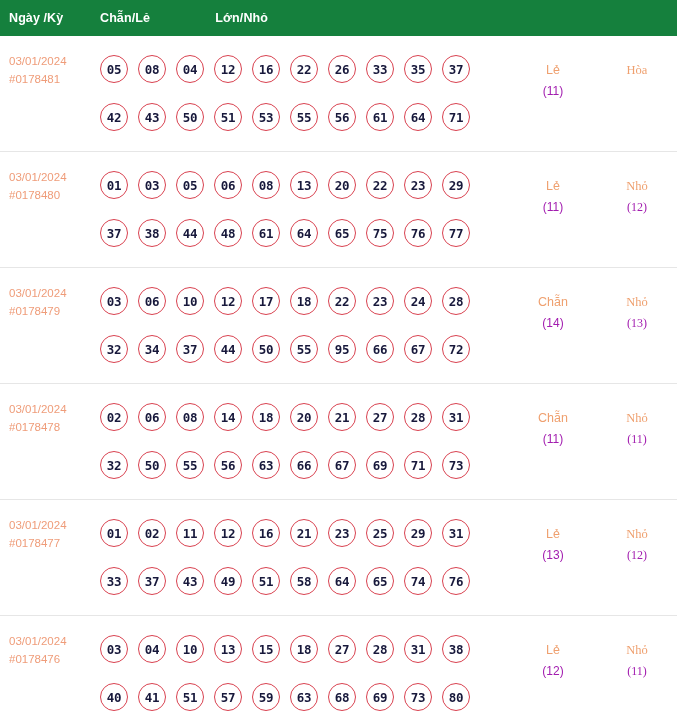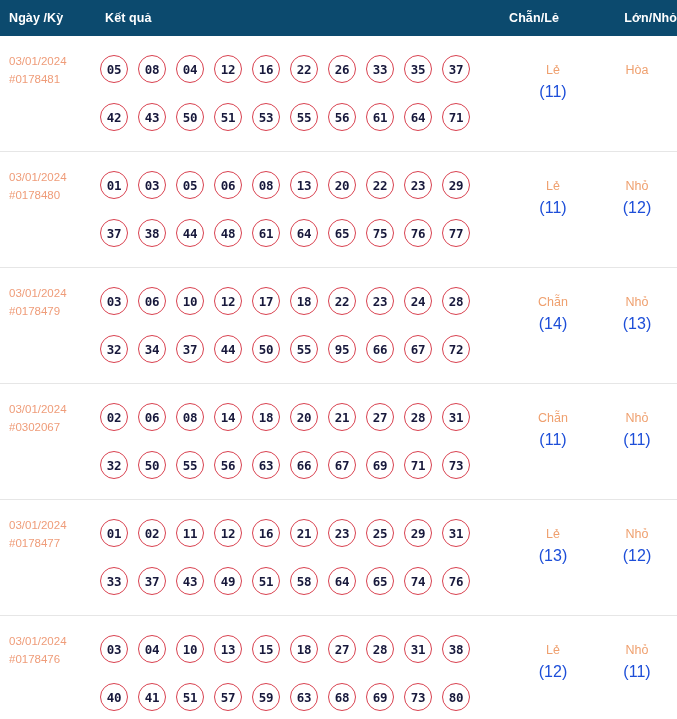--- a/index.html
+++ b/index.html
@@ -17,21 +17,21 @@
     height: 719px;
     position: relative;
     overflow: hidden;
     background: #ffffff;
     box-sizing: border-box;
   }
 
   
   .thead {
     height: 36px;
-    background: #0c4a6e;
+    background: #15803d;
     display: flex;
     align-items: center;
     box-sizing: border-box;
   }
   .th {
     color: #ffffff;
     font-size: 12.5px;
     font-weight: bold;
     letter-spacing: .1px;
     white-space: nowrap;
@@ -95,33 +95,32 @@
 
   .cell-oe, .cell-bs {
     box-sizing: border-box;
     padding-top: 24px;
     text-align: center;
     color: #f0a077;
     font-size: 12.5px;
     line-height: 21px;
   }
   .cell-oe { width: 88px; }
-  .cell-bs { width: 80px; }
+  .cell-bs { width: 80px; font-family: Liberation Serif, serif; }
   .cell-oe .v, .cell-bs .v { display: block; color: #efa06f; }
-  .cell-oe .c, .cell-bs .c { display: block; color: #1d4ed8; font-size: 16px; }
+  .cell-oe .c, .cell-bs .c { display: block; color: #a21caf; font-size: 12px; }
   .cell-oe .c:empty, .cell-bs .c:empty { display: none; }
 </style>
 </head>
 <body>
 
 <div id="app">
 
   <div class="thead">
     <div class="th th-date">Ngày /Kỳ</div>
-    <div class="th th-result">Kết quả</div>
     <div class="th th-oe">Chẵn/Lẻ</div>
     <div class="th th-bs">Lớn/Nhỏ</div>
   </div>
 
   <div class="tbody" id="tbody">
       <div class="row">
         <div class="cell-date">
           <span class="d1">03/01/2024</span>
           <span class="d2">#0178481</span>
         </div>
@@ -235,21 +234,21 @@
           <span class="c">(14)</span>
         </div>
         <div class="cell-bs">
           <span class="v">Nhỏ</span>
           <span class="c">(13)</span>
         </div>
       </div>
       <div class="row">
         <div class="cell-date">
           <span class="d1">03/01/2024</span>
-          <span class="d2">#0302067</span>
+          <span class="d2">#0178478</span>
         </div>
         <div class="cell-result">
           <div class="ballrow">
             <div class="ball">02</div>
             <div class="ball">06</div>
             <div class="ball">08</div>
             <div class="ball">14</div>
             <div class="ball">18</div>
             <div class="ball">20</div>
             <div class="ball">21</div>

